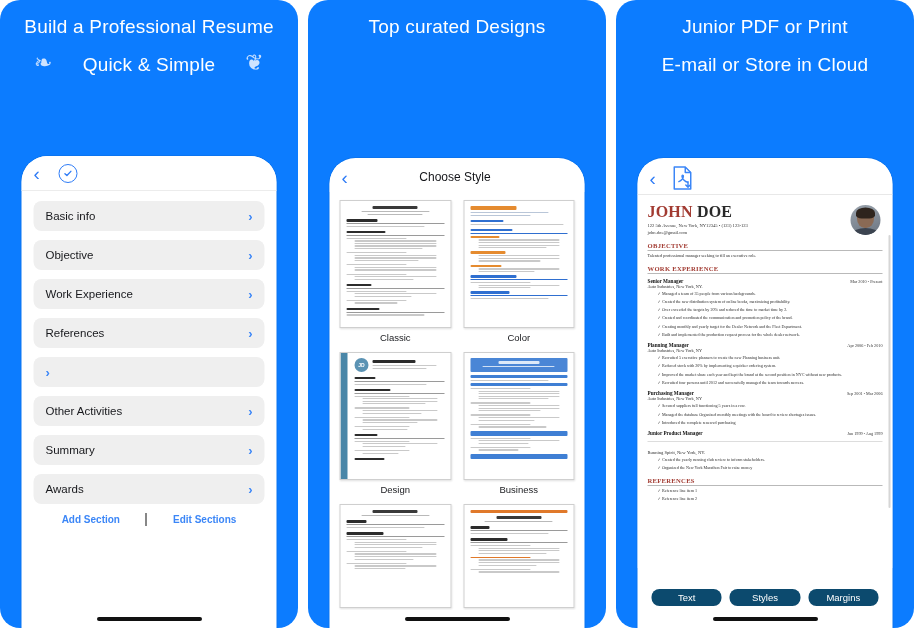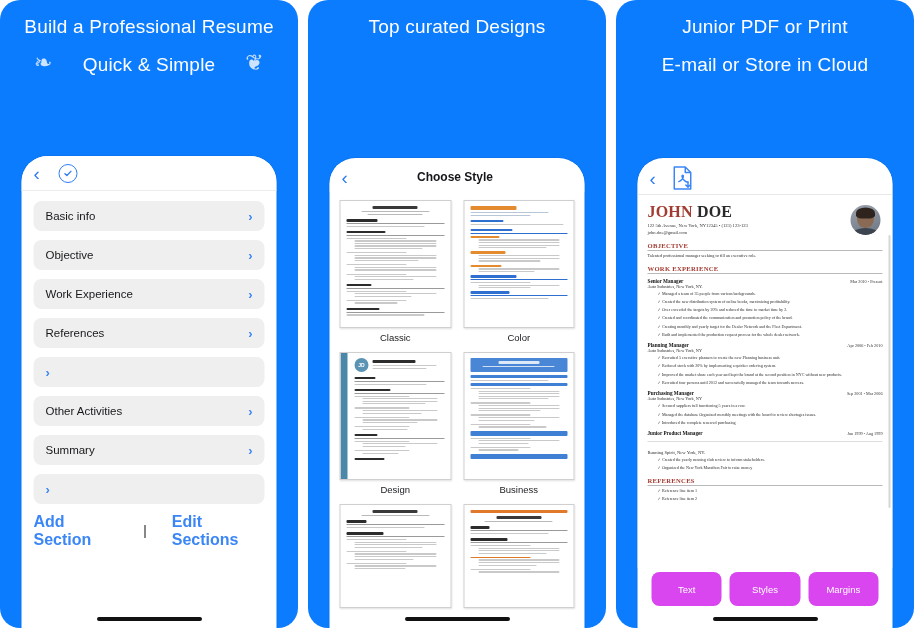--- a/index.html
+++ b/index.html
@@ -21,32 +21,32 @@
   .bars i{display:block;width:2.2px;background:#111;border-radius:.6px;}
   .bars i:nth-child(1){height:3px;} .bars i:nth-child(2){height:5px;}
   .bars i:nth-child(3){height:7px;} .bars i:nth-child(4){height:9px;}
   .batt{width:16px;height:8px;border:1.2px solid #111;border-radius:2.5px;position:relative;}
   .batt:after{content:"";position:absolute;right:-3px;top:2px;width:1.6px;height:4px;background:#111;border-radius:0 1px 1px 0;}
   .batt i{position:absolute;left:1px;top:1px;bottom:1px;width:12px;background:#111;border-radius:1px;}
   
   .navbar{height:34px;display:flex;align-items:center;padding:0 12px;background:#fff;border-bottom:1px solid #ececec;position:relative;}
   .navbar.noborder{border-bottom:none;}
   .back{color:#2F7CF6;font-size:19px;line-height:1;font-weight:300;width:20px;}
-  .navtitle{flex:1;text-align:center;font-size:12px;font-weight:700;color:#15161a;}
+  .navtitle{flex:1;text-align:center;font-size:12px;font-weight:400;color:#15161a;}
   .navright{width:24px;display:flex;justify-content:flex-end;}
   .ckicon{width:17px;height:17px;border:1.4px solid #2F7CF6;border-radius:50%;display:flex;align-items:center;justify-content:center;}
   .ckicon svg{display:block;}
   .pdficon{width:22px;height:24px;}
   
   .seclist{padding:10px 12px 0 12px;}
   .secrow{height:30px;background:#EFEFEF;border-radius:8px;display:flex;align-items:center;padding:0 12px;margin-bottom:9px;}
   .secrow span.lbl{flex:1;font-size:11.5px;color:#17181c;}
   .chev{color:#3B86F7;font-size:13px;font-weight:600;}
   .linkrow{display:flex;align-items:center;justify-content:center;gap:0;margin-top:4px;}
-  .linkrow a{color:#3B86F7;font-size:16px;font-weight:700;text-decoration:none;}
+  .linkrow a{color:#3B86F7;font-size:10px;font-weight:700;text-decoration:none;}
   .linkrow .sep{width:1px;height:13px;background:#111;margin:0 26px;}
   .homebar{position:absolute;left:50%;transform:translateX(-50%);bottom:7px;width:105px;height:4px;background:#111;border-radius:3px;}
   
   .tplwrap{padding:8px 10px 0 10px;height:410px;overflow:hidden;}
   .tplgrid{display:grid;grid-template-columns:1fr 1fr;gap:9px 12px;}
   .tplcell{display:flex;flex-direction:column;align-items:center;}
   .thumb{width:100%;height:128px;background:#fff;border:1px solid #cfcfcf;box-shadow:0 1px 2px rgba(0,0,0,.13);overflow:hidden;padding:5px 6px;box-sizing:border-box;}
   .tplname{font-size:9.5px;color:#1a1b1f;margin-top:4px;}
   
   .mt{height:3px;background:#3a3a3a;border-radius:1px;margin:0 auto 2px auto;width:46%;}
@@ -73,21 +73,21 @@
   .rphoto .body{position:absolute;left:50%;bottom:-5px;transform:translateX(-50%);width:26px;height:12px;border-radius:50% 50% 0 0;background:#3c4450;}
   .rsec{font-family:"Liberation Serif",serif;font-size:6.6px;font-weight:700;color:#a23b32;letter-spacing:.3px;margin-top:5px;border-bottom:.8px solid #b9b9b9;padding-bottom:1px;}
   .rline{font-family:"Liberation Serif",serif;font-size:4.3px;color:#2c2c2c;margin-top:2.5px;line-height:1.45;}
   .rjob{display:flex;justify-content:space-between;align-items:baseline;margin-top:4px;}
   .rjob b{font-family:"Liberation Serif",serif;font-size:5.2px;color:#111;}
   .rjob span{font-family:"Liberation Serif",serif;font-size:4.2px;color:#333;}
   .rcomp{font-family:"Liberation Serif",serif;font-size:4.3px;color:#2c2c2c;margin-top:.5px;}
   .rbul{font-family:"Liberation Serif",serif;font-size:4.1px;color:#2c2c2c;margin:2px 0 0 10px;line-height:1.5;}
   .pagebreak{height:8px;border-top:1px solid #ddd;margin-top:5px;}
   .btnrow{position:absolute;left:0;right:0;bottom:22px;display:flex;justify-content:space-between;padding:0 10px;box-sizing:border-box;}
-  .abtn{flex:1;margin:0 4px;height:34px;background:#d946ef;border-radius:8px;color:#fff;font-size:9.5px;display:flex;align-items:center;justify-content:center;border:none;}
+  .abtn{flex:1;margin:0 4px;height:17px;background:#0c4a6e;border-radius:8px;color:#fff;font-size:9.5px;display:flex;align-items:center;justify-content:center;border:none;}
   .scroller{position:absolute;right:2px;top:40px;bottom:60px;width:2px;background:#d6d6d6;border-radius:2px;}
 </style>
 </head>
 <body>
 
 <div class="stage">
 
   <div class="panel">
     <div class="caption cap1">Build a Professional Resume</div>
     <div class="caption cap2">
@@ -131,20 +131,21 @@
         </div>
         <div class="secrow">
           <span class="lbl">Other Activities</span>
           <span class="chev">›</span>
         </div>
         <div class="secrow">
           <span class="lbl">Summary</span>
           <span class="chev">›</span>
         </div>
         <div class="secrow">
+          <span class="lbl">Awards</span>
           <span class="chev">›</span>
         </div>
 
         <div class="linkrow">
           <a href="#">Add Section</a>
           <span class="sep"></span>
           <a href="#">Edit Sections</a>
         </div>
       </div>
 

